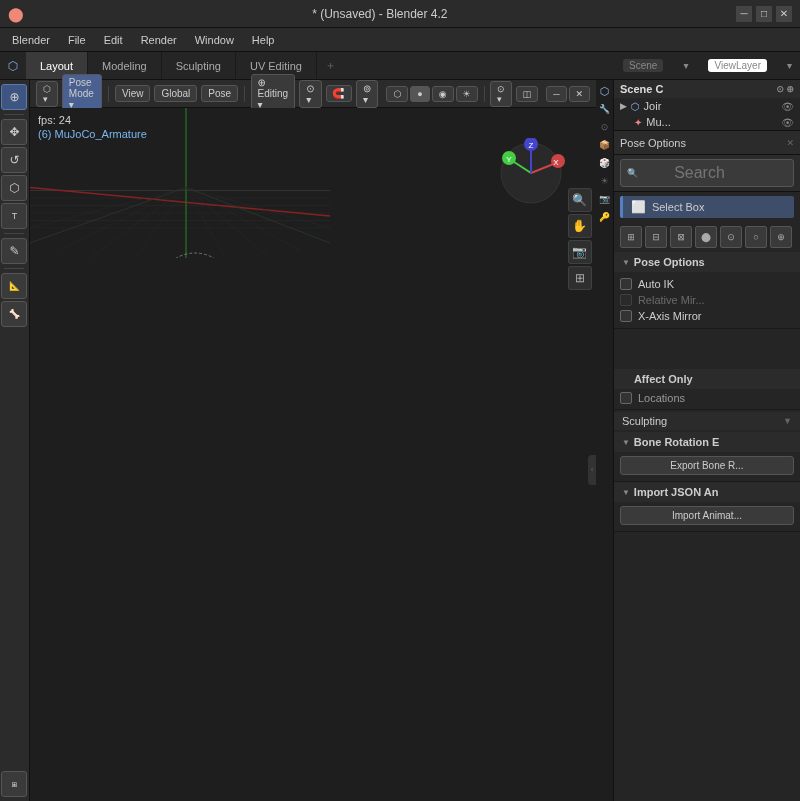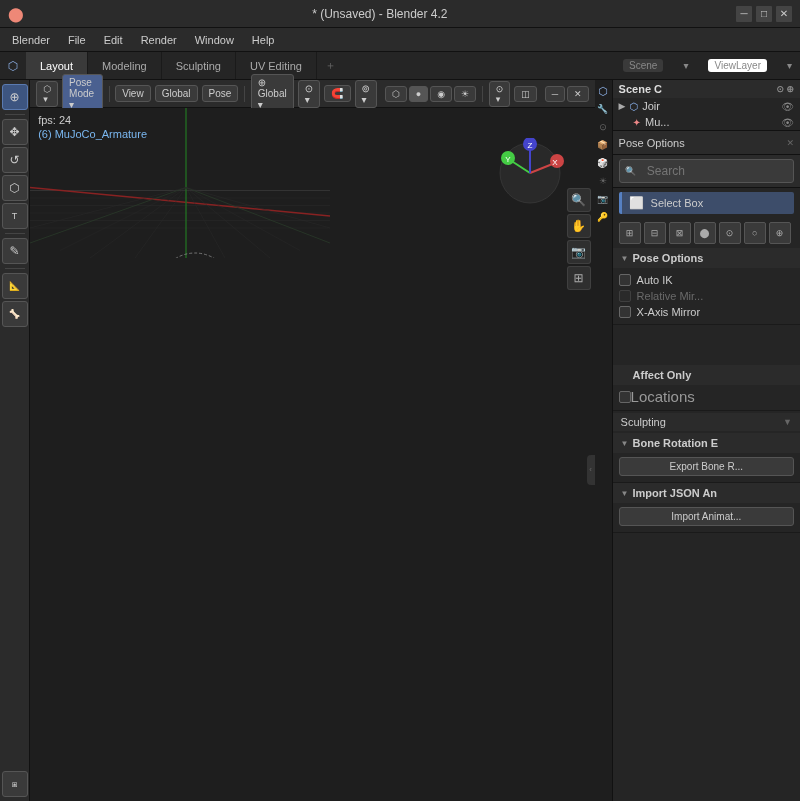--- a/index.html
+++ b/index.html
@@ -324,22 +324,23 @@
     }
     .cb-disabled { opacity: 0.4; }
 
     
     .affect-section {
       padding: 2px 6px 4px;
     }
     .affect-item {
       display: flex;
       align-items: center;
+      gap: 6px;
       padding: 1px 0;
-      font-size: 15px;
+      font-size: 11px;
       color: #999;
     }
 
     
     .workspace-row {
       display: flex;
       align-items: center;
       justify-content: space-between;
       padding: 3px 8px;
       font-size: 11px;
@@ -465,21 +466,21 @@
   <div style="flex:1;display:flex;flex-direction:column;">
 
     <div id="viewport-header">
       <div class="vp-btn" style="font-size:9px;">⬡ ▾</div>
       <div class="vp-btn active">Pose Mode ▾</div>
       <div class="vp-separator"></div>
       <div class="vp-btn">View</div>
       <div class="vp-btn">Global</div>
       <div class="vp-btn">Pose</div>
       <div class="vp-separator"></div>
-      <div class="vp-btn">⊕ Global ▾</div>
+      <div class="vp-btn">⊕ Editing ▾</div>
       <div class="vp-btn">⊙ ▾</div>
       <div class="vp-btn">🧲</div>
       <div class="vp-btn">⊚ ▾</div>
       <div style="flex:1;"></div>
 
       <div style="display:flex;gap:2px;align-items:center;">
         <div class="vp-btn" style="font-size:9px;">⬡</div>
         <div class="vp-btn" style="font-size:9px;background:#555;">●</div>
         <div class="vp-btn" style="font-size:9px;">◉</div>
         <div class="vp-btn" style="font-size:9px;">☀</div>
@@ -623,21 +624,21 @@
     <div id="tools-panel">
 
       <div style="height:24px;background:#2b2b2b;display:flex;align-items:center;padding:0 6px;gap:4px;border-bottom:1px solid #111;">
         <span style="flex:1;font-size:11px;color:#ccc;">Pose Options</span>
         <span style="font-size:9px;color:#666;">✕</span>
       </div>
 
       <div class="panel-search">
         <div style="display:flex;align-items:center;background:#3a3a3a;border:1px solid #555;border-radius:3px;padding:2px 6px;">
           <span style="color:#666;font-size:9px;margin-right:4px;">🔍</span>
-          <input class="search-input-r" style="background: transparent; border: none; color: rgb(204, 204, 204); font-size: 12px; outline: none; width: 100%;" placeholder="Search">
+          <input class="search-input-r" style="background: transparent; border: none; color: rgb(204, 204, 204); font-size: 16px; outline: none; width: 100%; margin-left: 26px;" placeholder="Search">
         </div>
       </div>
 
       <div class="select-box-btn">
         <span class="icon">⬜</span>
         <span>Select Box</span>
       </div>
 
       <div class="tool-icons-row">
         <div class="tool-icon-sq">⊞</div>

